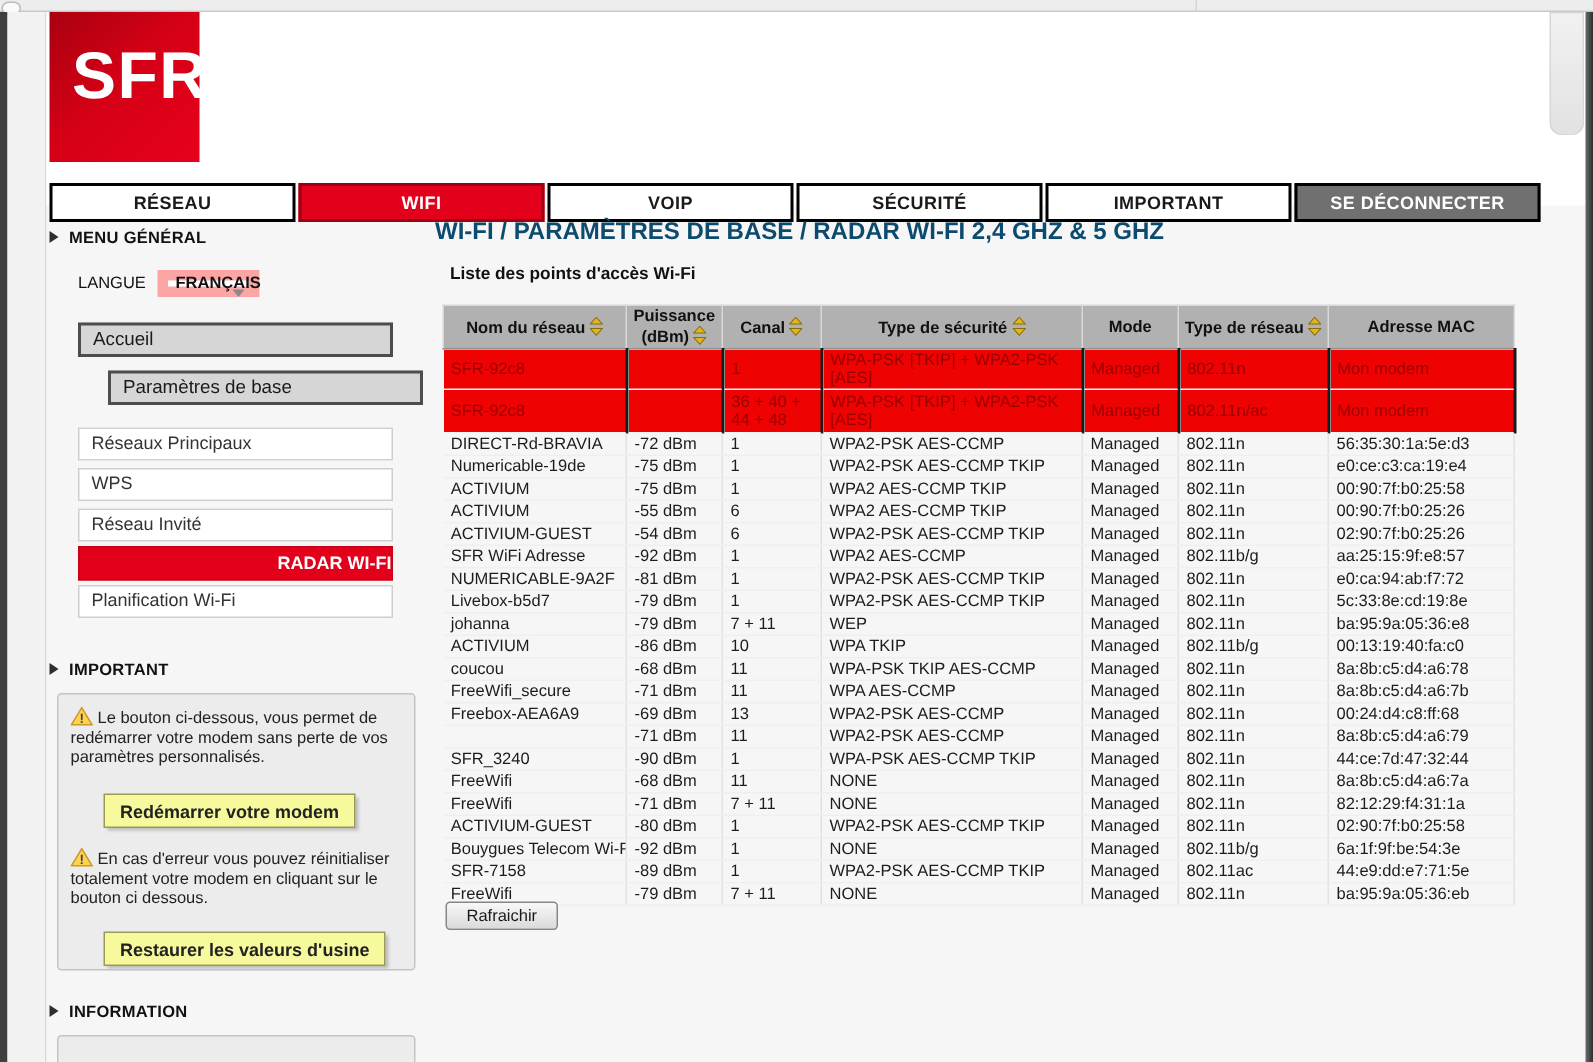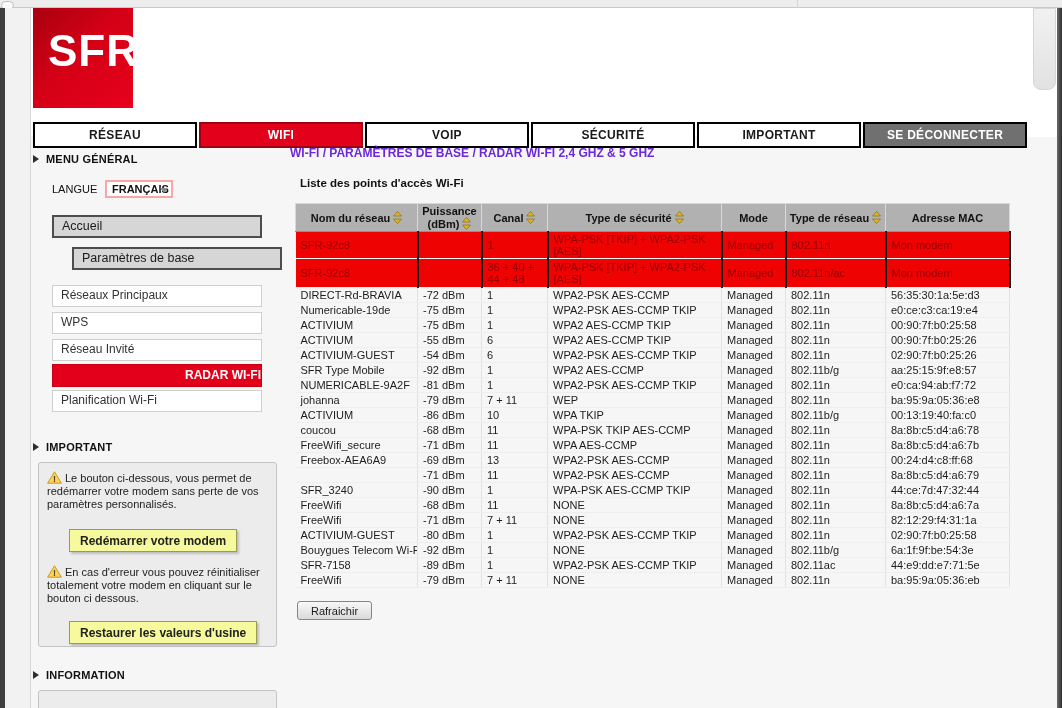--- a/index.html
+++ b/index.html
@@ -30,21 +30,21 @@
          color:#1a1a1a; font-weight:bold; font-size:12px; letter-spacing:.3px;
          display:flex; align-items:center; justify-content:center; cursor:pointer;margin-top:12px; }
   .tab.active { background:#e2001a; border-color:#9d0012; color:#fff; }
   .tab.dark { background:#707070; color:#fff; }
 
   
   .side-head { font-weight:bold; font-size:11px; color:#111; letter-spacing:.2px; }
   .tri { display:inline-block; width:0; height:0; border-left:6px solid #2e2e2e;
          border-top:4px solid transparent; border-bottom:4px solid transparent; margin-right:7px; }
   .lang-label { left:52px; top:183px; font-weight:normal; font-size:11px; color:#111; }
-  .lang-select { left:105px; top:180px; width:68px; height:18px; border:2px solid #fca5a5; background:#fff;
+  .lang-select { left:105px; top:180px; width:68px; height:18px; border:7px solid #fca5a5; background:#fff;
                  font-weight:bold; font-size:11px; color:#111; display:flex; align-items:center;
                  padding-left:5px; cursor:pointer; }
   .lang-caret { position:absolute; right:3px; top:6px; width:0; height:0;
                 border-top:5px solid #8a8a8a; border-left:4px solid transparent; border-right:4px solid transparent; }
   .sitem { left:52px; width:210px; cursor:pointer; }
   .sitem.section { height:23px; background:#d6d6d6; border:2px solid #4d4d4d; font-weight:normal;
                    font-size:12.5px; color:#1a1a1a; line-height:18px; padding-left:8px; }
   .sitem.normal { height:22px; background:#fff; border:1px solid #cfcfcf; font-size:12px;
                   color:#333; line-height:19px; padding-left:8px; }
   .sitem.active { height:23px; background:#e2001a; border:1px solid #c70017; font-weight:bold;
@@ -54,21 +54,21 @@
              border:1px solid #c4c4c4; border-radius:3px; }
   .imp-note { position:absolute; left:8px; right:6px; font-size:11px; line-height:13px; color:#222; }
   .warn-svg { vertical-align:-2px; margin-right:3px; }
   .ybtn { position:absolute; left:30px; height:23px; background:#f7fa9c; border:1px solid #9a9a55;
           box-shadow:2px 2px 2px #bdbdbd; font-weight:bold; font-size:12px; color:#222;
           padding:0 10px; cursor:pointer; font-family:"Liberation Sans",sans-serif; }
   .info-box { left:38px; top:690px; width:239px; height:26px; background:#ececec;
               border:1px solid #c4c4c4; border-radius:3px 3px 0 0; }
 
   
-  .breadcrumb { left:290px; top:146px; font-weight:bold; font-size:12px; color:#6d28d9; }
+  .breadcrumb { left:290px; top:146px; font-weight:bold; font-size:16px; color:#0c4a6e; }
   .list-title { left:300px; top:177px; font-weight:bold; font-size:11.5px; color:#111; }
 
   table.wifi { position:absolute; left:295px; top:203px; width:714px; border-collapse:collapse;
                table-layout:fixed; font-size:11px; }
   table.wifi th { background:#b1b1b1; border:1px solid #d8d8d8; border-bottom:1px solid #8f8f8f;
                   font-weight:bold; color:#111; height:28px; text-align:center; padding:1px 2px;
                   line-height:12px; }
   table.wifi td { border-right:1px solid #e2e2e2; border-bottom:1px solid #efefef;
                   color:#1c1c1c; height:15px; padding:1px 5px; line-height:12px;
                   overflow:hidden; white-space:nowrap; }
@@ -245,36 +245,45 @@
       <tr>
         <td>ACTIVIUM-GUEST</td>
         <td>-54 dBm</td>
         <td>6</td>
         <td>WPA2-PSK AES-CCMP TKIP</td>
         <td>Managed</td>
         <td>802.11n</td>
         <td>02:90:7f:b0:25:26</td>
       </tr>
       <tr>
-        <td>SFR Type Mobile</td>
+        <td>SFR WiFi Adresse</td>
         <td>-92 dBm</td>
         <td>1</td>
         <td>WPA2 AES-CCMP</td>
         <td>Managed</td>
         <td>802.11b/g</td>
         <td>aa:25:15:9f:e8:57</td>
       </tr>
       <tr>
         <td>NUMERICABLE-9A2F</td>
         <td>-81 dBm</td>
         <td>1</td>
         <td>WPA2-PSK AES-CCMP TKIP</td>
         <td>Managed</td>
         <td>802.11n</td>
         <td>e0:ca:94:ab:f7:72</td>
+      </tr>
+      <tr>
+        <td>Livebox-b5d7</td>
+        <td>-79 dBm</td>
+        <td>1</td>
+        <td>WPA2-PSK AES-CCMP TKIP</td>
+        <td>Managed</td>
+        <td>802.11n</td>
+        <td>5c:33:8e:cd:19:8e</td>
       </tr>
       <tr>
         <td>johanna</td>
         <td>-79 dBm</td>
         <td>7 + 11</td>
         <td>WEP</td>
         <td>Managed</td>
         <td>802.11n</td>
         <td>ba:95:9a:05:36:e8</td>
       </tr>

